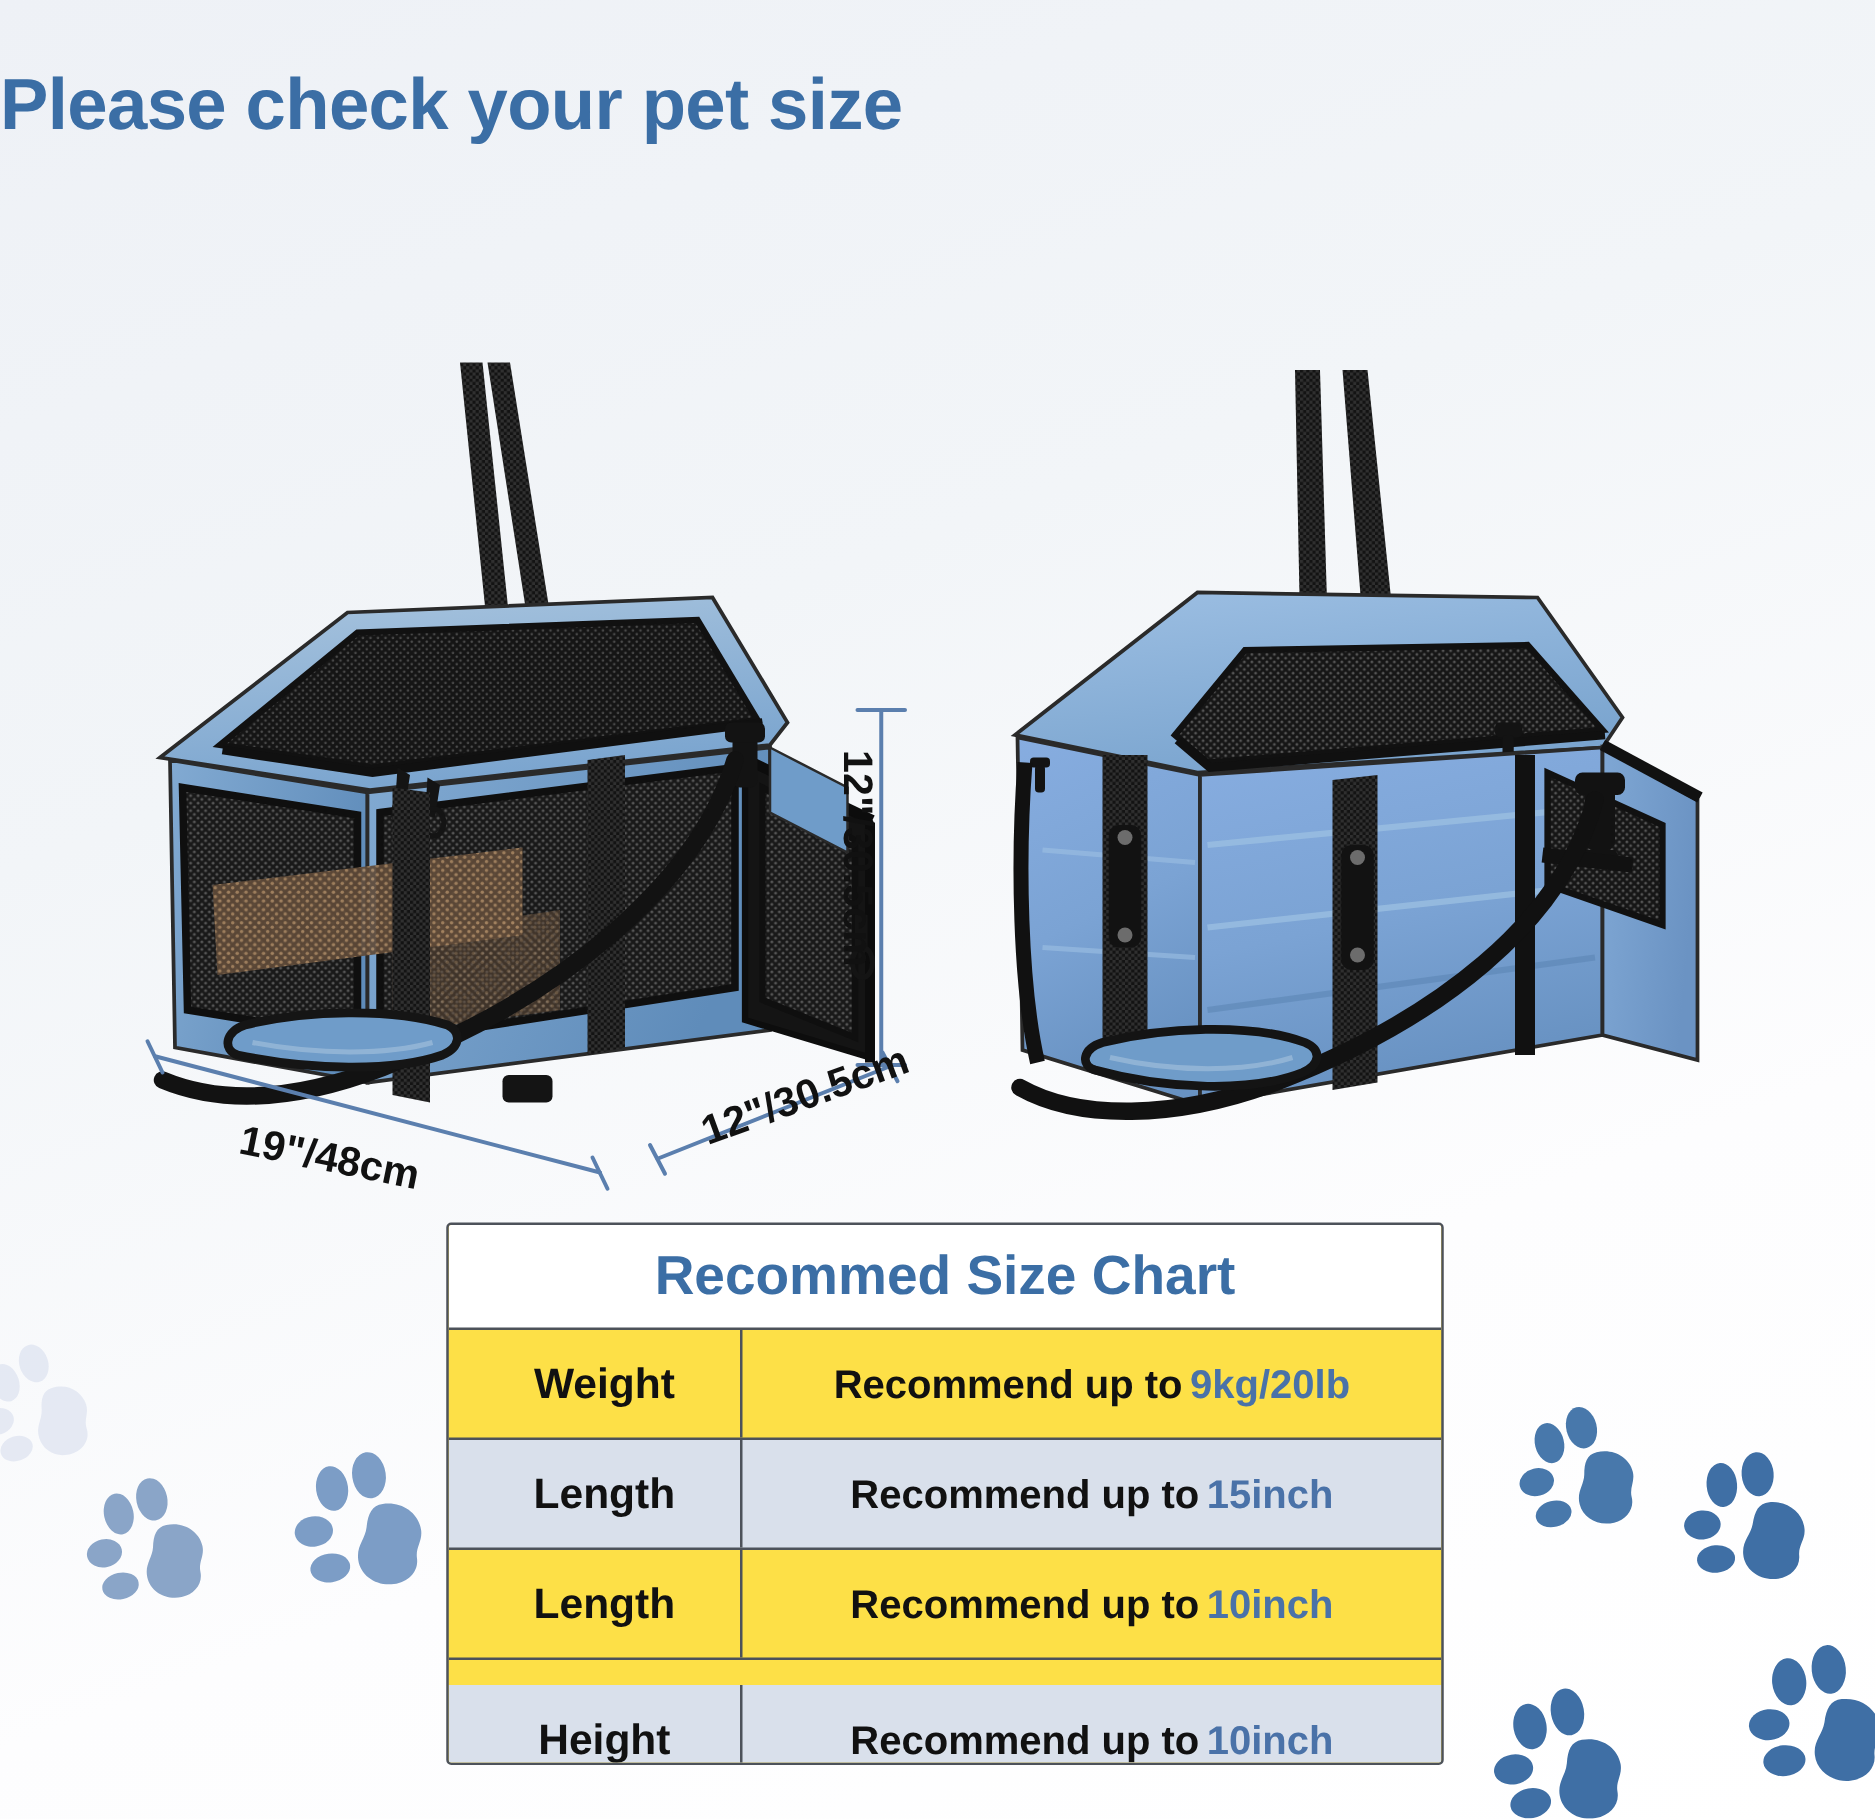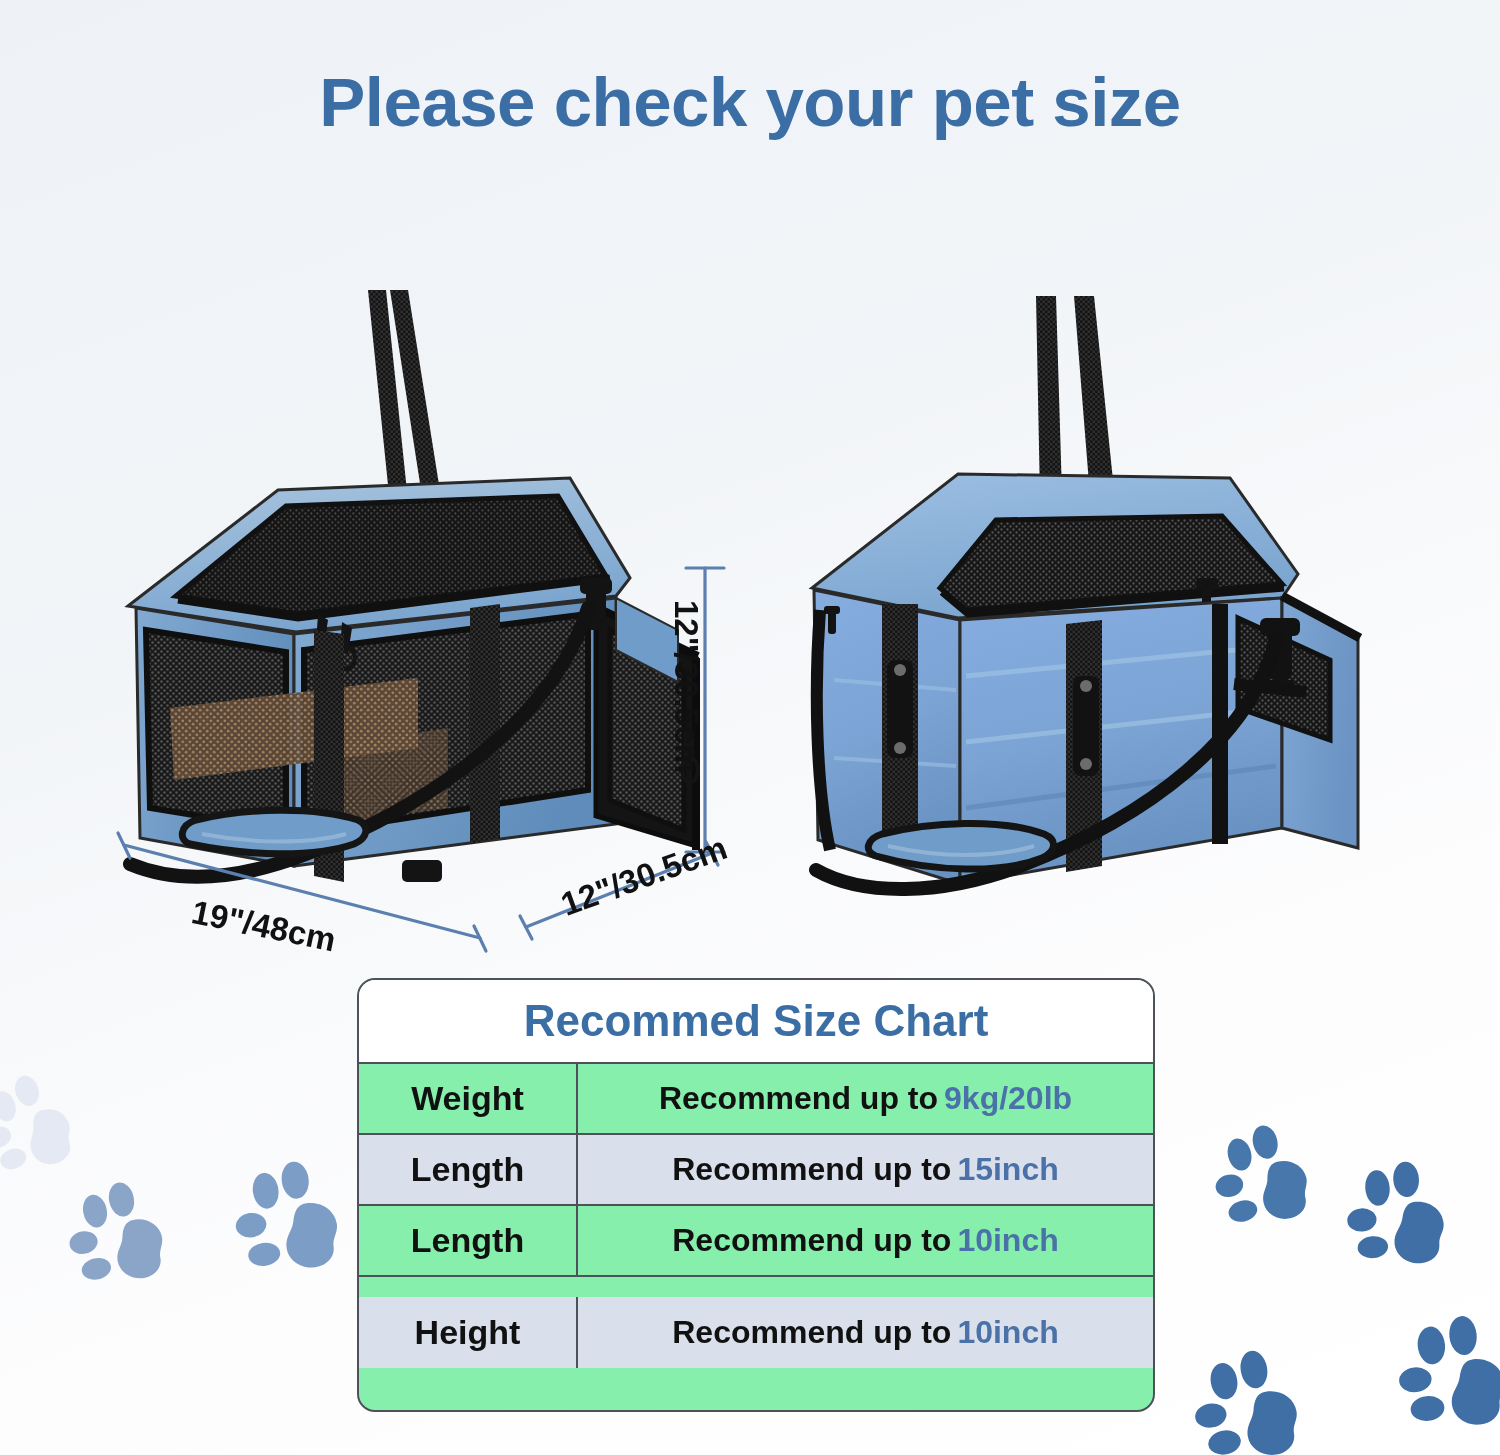--- a/index.html
+++ b/index.html
@@ -9,24 +9,23 @@
     background: linear-gradient(160deg, #eef1f6 0%, #f2f5f8 35%, #fdfdfe 70%, #ffffff 100%);
     position: relative;
     overflow: hidden;
   }
 
   #stage { position: absolute; inset: 0; }
 
   
   .title {
     position: absolute;
-    left: 0; right: 0; top: 64px;
-    text-align: center;
+    left: 0; right: 0; top: 52px;
     color: #3b6ea5;
-    font-size: 69px;
+    font-size: 58px;
     font-weight: bold;
     line-height: 1.12;
     letter-spacing: -0.5px;
     font-family: "Liberation Sans", sans-serif;
   }
   .title .ln { display: block; }
 
   
   .bag-wrap { position: absolute; }
   .bag-svg { display: block; }
@@ -42,39 +41,40 @@
   }
   #dim-length-label { left: 196px; top: 893px; transform: rotate(11.5deg); transform-origin: left top; }
   #dim-depth-label  { left: 556px; top: 888px; transform: rotate(-20deg); transform-origin: left top; }
   #dim-height-label { left: 705px; top: 600px; transform: rotate(90deg); transform-origin: left top; }
 
   
   .chart {
     position: absolute;
     left: 357px; top: 978px;
     width: 798px; height: 434px;
-    background: #86efac;
+    background: #fde047;
     border: 2.5px solid #4d525a;
-    border-radius: 18px;
+    border-radius: 4px;
     overflow: hidden;
     text-align: right;
   }
   .chart-header {
     height: 84px;
     display: flex; align-items: center; justify-content: center;
     color: #3b6ea5;
     font-size: 44px;
     font-weight: bold;
     background: #fff;
     border-bottom: 2.5px solid #4d525a;
   }
   .chart-row {
     display: flex;
-    height: 71px;
+    height: 88px;
     border-bottom: 2px solid #4d525a;
+    padding-left: 16px;
   }
   .chart-row:last-child { border-bottom: none; margin-top: 20px; }
   .chart-row.alt { background: #d9e0eb; }
   .cell-label {
     width: 219px;
     flex: 0 0 219px;
     display: flex; align-items: center; justify-content: center;
     font-size: 34px;
     font-weight: bold;
     color: #111;

